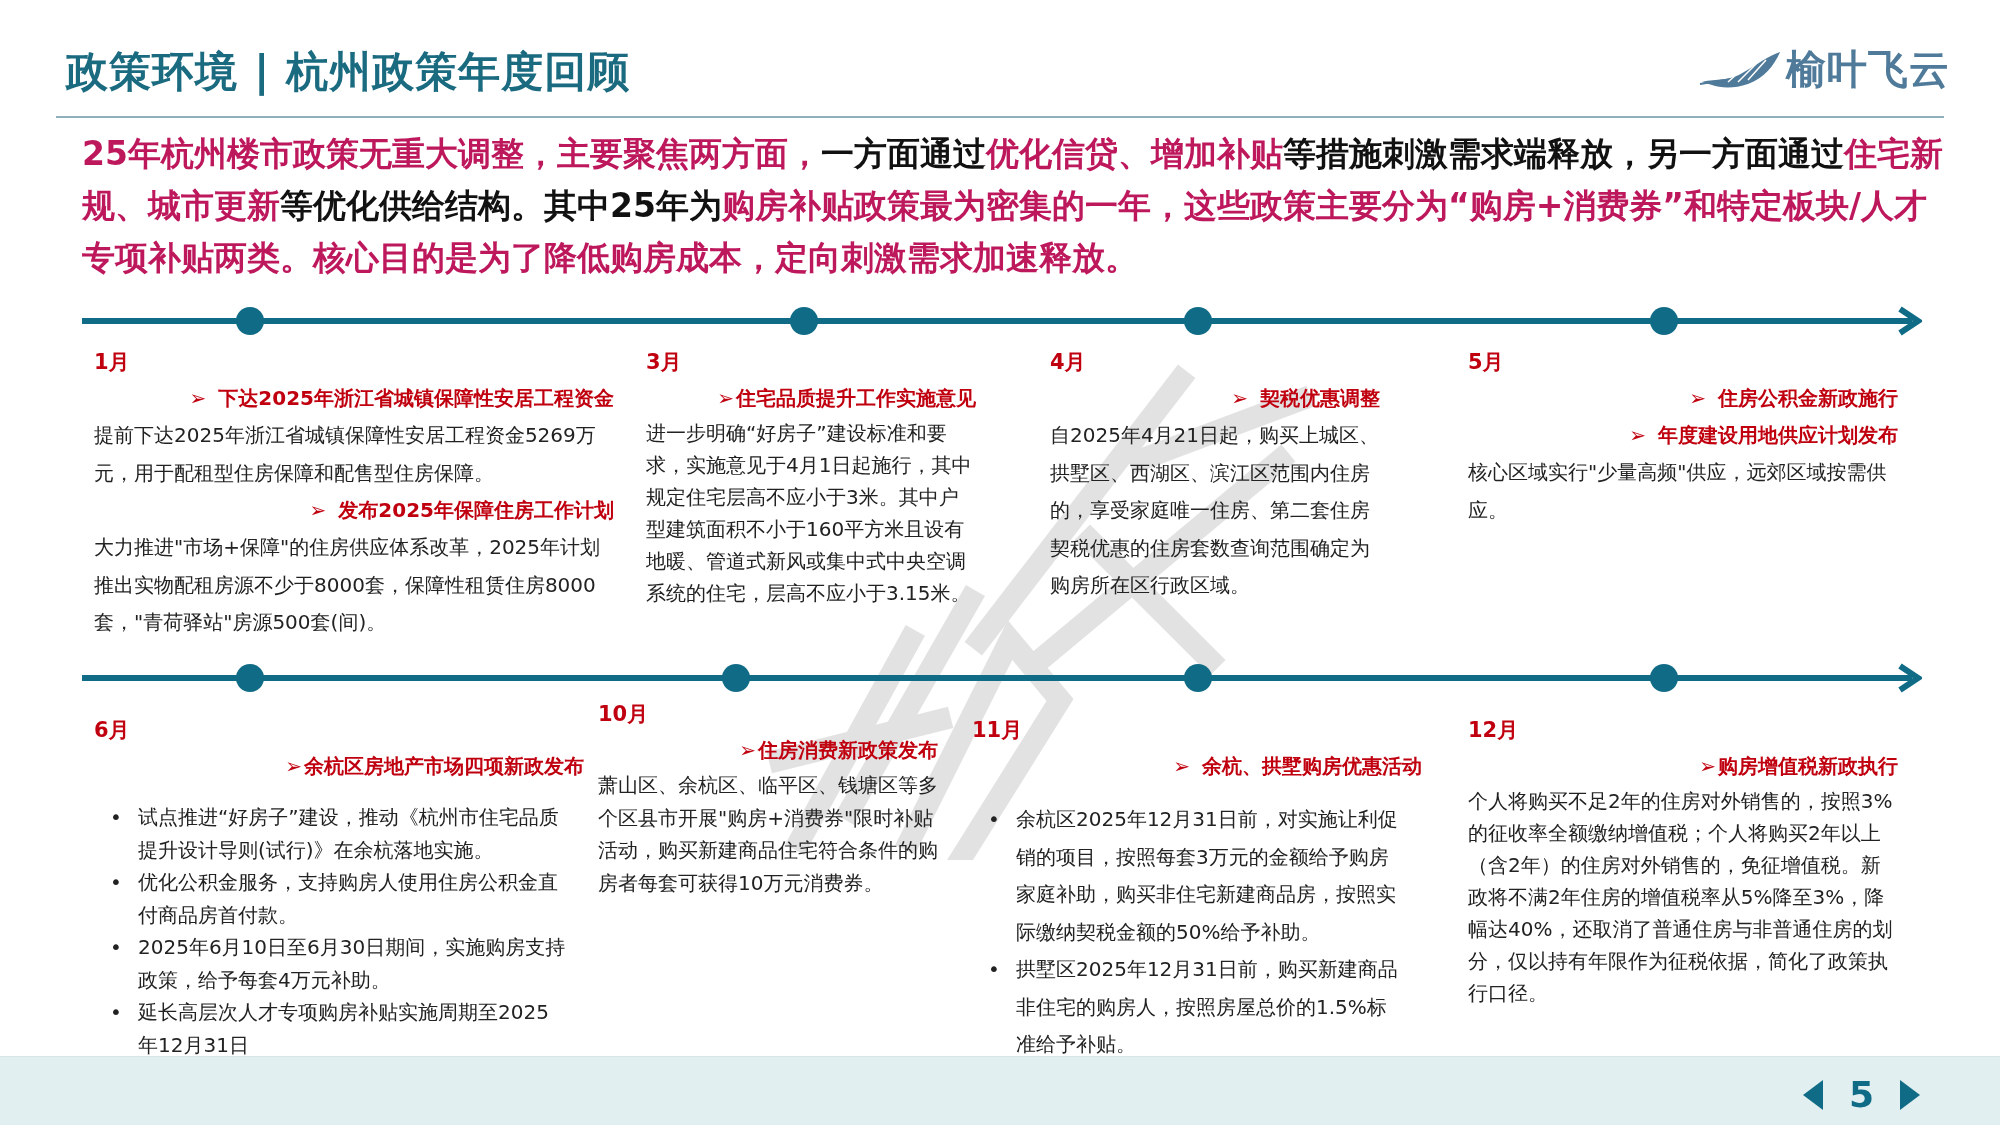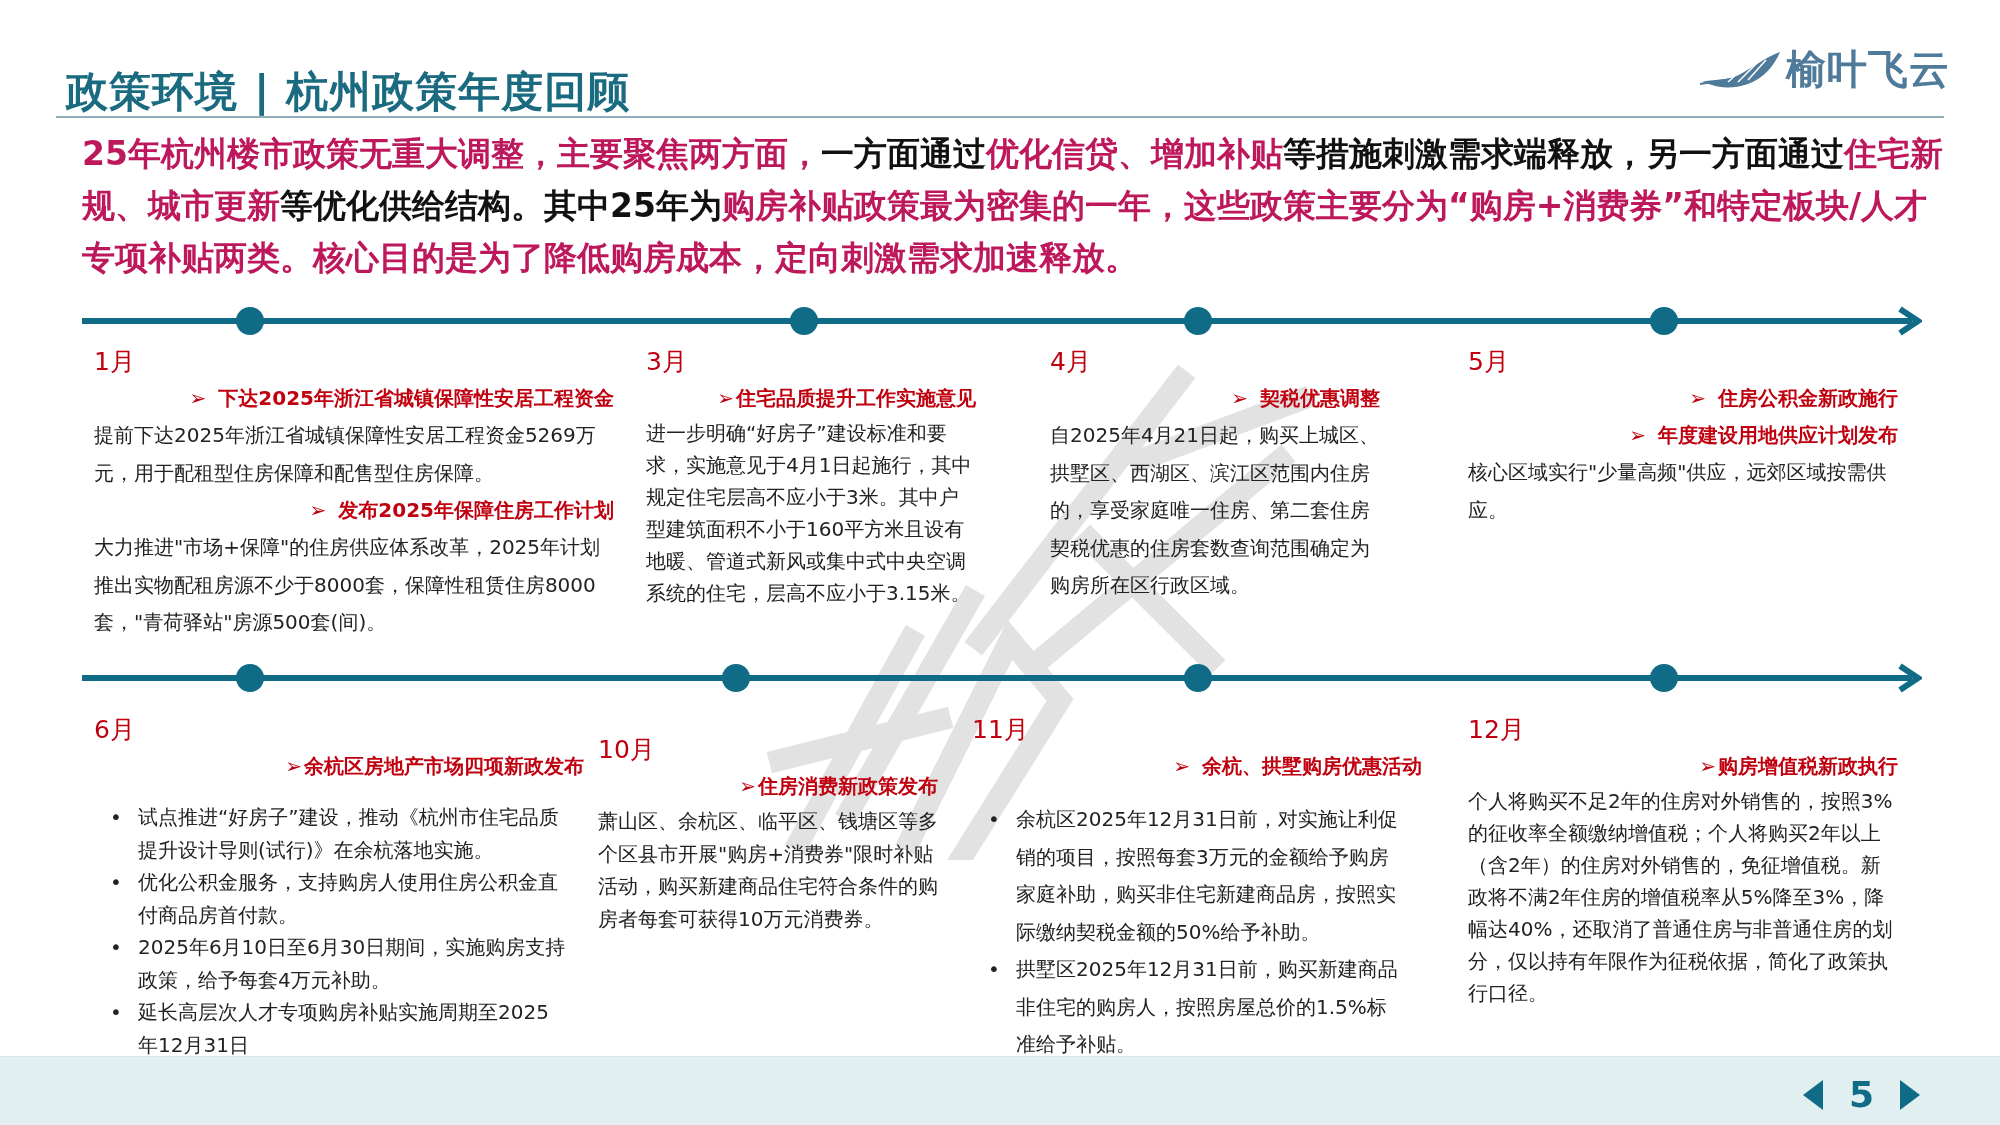--- a/index.html
+++ b/index.html
@@ -1,32 +1,32 @@
 <!DOCTYPE html>
 <html><head>
 <meta charset="utf-8">
 <style>
   html, body { margin:0; padding:0; }
   body { width:2000px; height:1125px; position:relative; overflow:hidden; background:#ffffff;
          font-family:"DejaVu Sans","Liberation Sans",sans-serif; color:#222; }
-  .title { position:absolute; left:66px; top:44px; font-size:42px; font-weight:bold; color:#1a6a80; letter-spacing:1px; white-space:nowrap;margin-top:20px; }
+  .title { position:absolute; left:66px; top:44px; font-size:42px; font-weight:bold; color:#1a6a80; letter-spacing:1px; white-space:nowrap; }
   .title .sep { margin:0 16px; color:#1a6a80; }
   .logo { position:absolute; right:50px; top:42px; display:flex; align-items:center; }
   .logo svg { width:84px; height:44px; }
   .logo .logo-text { font-size:40px; font-weight:bold; color:#4f7a99; margin-left:4px; letter-spacing:1px; }
   .title-rule { position:absolute; left:56px; right:56px; top:116px; height:2px; background:#8fb0bb; }
   .summary { position:absolute; left:82px; right:50px; top:128px; font-size:33px; font-weight:bold; line-height:52px; color:#111; }
   .summary .hl { color:#be185d; }
   .watermark { position:absolute; left:760px; top:340px; width:560px; height:520px; pointer-events:none; opacity:0.18; }
   .timeline { position:absolute; left:82px; width:1840px; height:30px; }
   .timeline .line { position:absolute; left:0; right:10px; top:12px; height:6px; background:#106c86; }
   .timeline .arrow { position:absolute; right:0; top:0; width:30px; height:30px; }
   .timeline .dot { position:absolute; top:1px; width:28px; height:28px; border-radius:50%; background:#106c86; }
   .event { position:absolute; font-size:20px; line-height:37.5px; color:#222; }
-  .event .month { font-size:25px; font-weight:normal; color:#c0000f; line-height:36px; }
+  .event .month { font-size:21px; font-weight:bold; color:#c0000f; line-height:36px; }
   .event .head { font-size:20px; font-weight:bold; color:#c0000f; line-height:37px;text-align:right; }
   .event .head .arr { margin-right:12px; }
   .event .head.tight .arr { margin-right:2px; }
   .event ul { list-style:none; margin:16px; padding:0; }
   .event li { position:relative; padding-left:28px; }
   .event li::before { content:"•"; position:absolute; left:0; top:0; }
   .footer { position:absolute; left:0; right:0; bottom:0; height:68px; background:#e1eff1; border-top:1px solid #d6e6e8; }
   .pager { position:absolute; right:80px; bottom:10px; display:flex; align-items:center; gap:26px; }
   .pager .tri-left { width:0; height:0; border-top:15px solid transparent; border-bottom:15px solid transparent; border-right:20px solid #106c86; cursor:pointer; }
   .pager .tri-right { width:0; height:0; border-top:15px solid transparent; border-bottom:15px solid transparent; border-left:20px solid #106c86; cursor:pointer; }
@@ -120,21 +120,21 @@
   <div class="month">6月</div>
   <div class="head tight"><span class="arr">➢</span><span>余杭区房地产市场四项新政发布</span></div>
   <ul>
     <li>试点推进“好房子”建设，推动《杭州市住宅品质提升设计导则(试行)》在余杭落地实施。</li>
     <li>优化公积金服务，支持购房人使用住房公积金直付商品房首付款。</li>
     <li>2025年6月10日至6月30日期间，实施购房支持政策，给予每套4万元补助。</li>
     <li>延长高层次人才专项购房补贴实施周期至2025年12月31日</li>
   </ul>
 </div>
 
-<div class="event" style="left:598px; top:732px; width:340px; line-height:32.5px;">
+<div class="event" style="left:598px; top:696px; width:340px; line-height:32.5px;">
   <div class="month">10月</div>
   <div class="head tight"><span class="arr">➢</span><span>住房消费新政策发布</span></div>
   <div>萧山区、余杭区、临平区、钱塘区等多个区县市开展"购房+消费券"限时补贴活动，购买新建商品住宅符合条件的购房者每套可获得10万元消费券。</div>
 </div>
 
 <div class="event" style="left:972px; top:712px; width:450px; line-height:37.5px;">
   <div class="month">11月</div>
   <div class="head"><span class="arr">➢</span><span>余杭、拱墅购房优惠活动</span></div>
   <ul>
     <li>余杭区2025年12月31日前，对实施让利促销的项目，按照每套3万元的金额给予购房家庭补助，购买非住宅新建商品房，按照实际缴纳契税金额的50%给予补助。</li>

